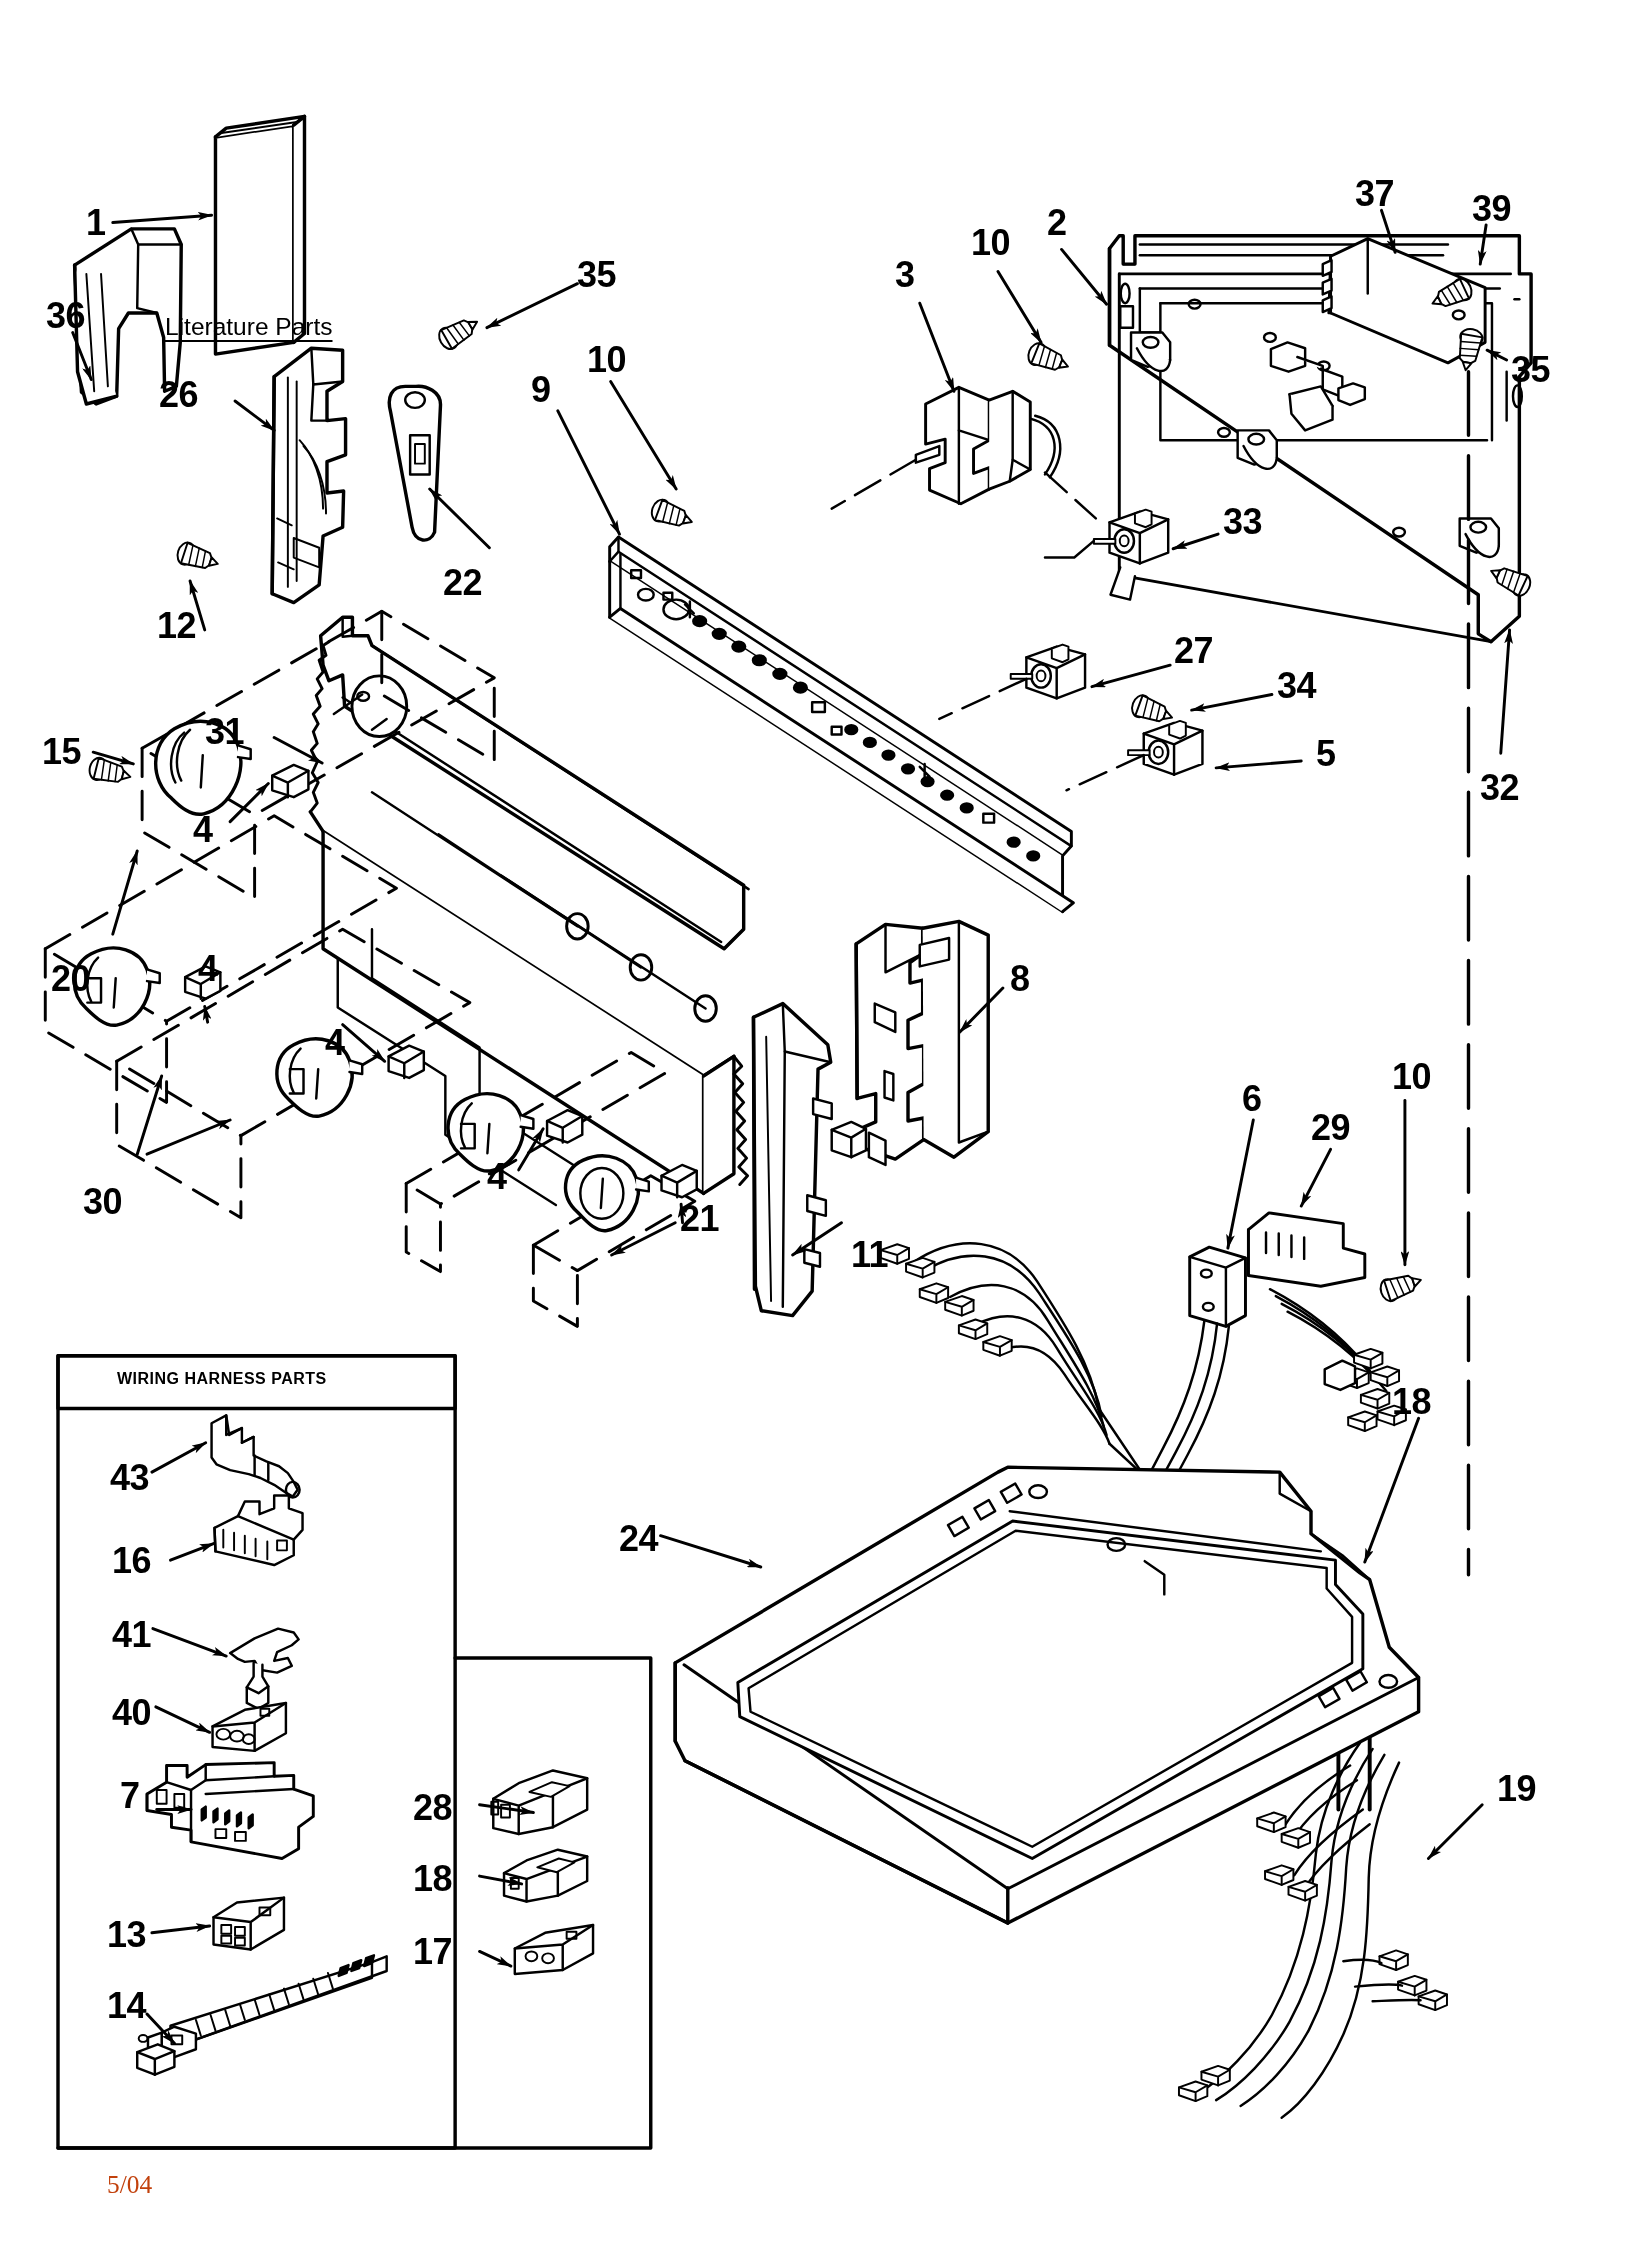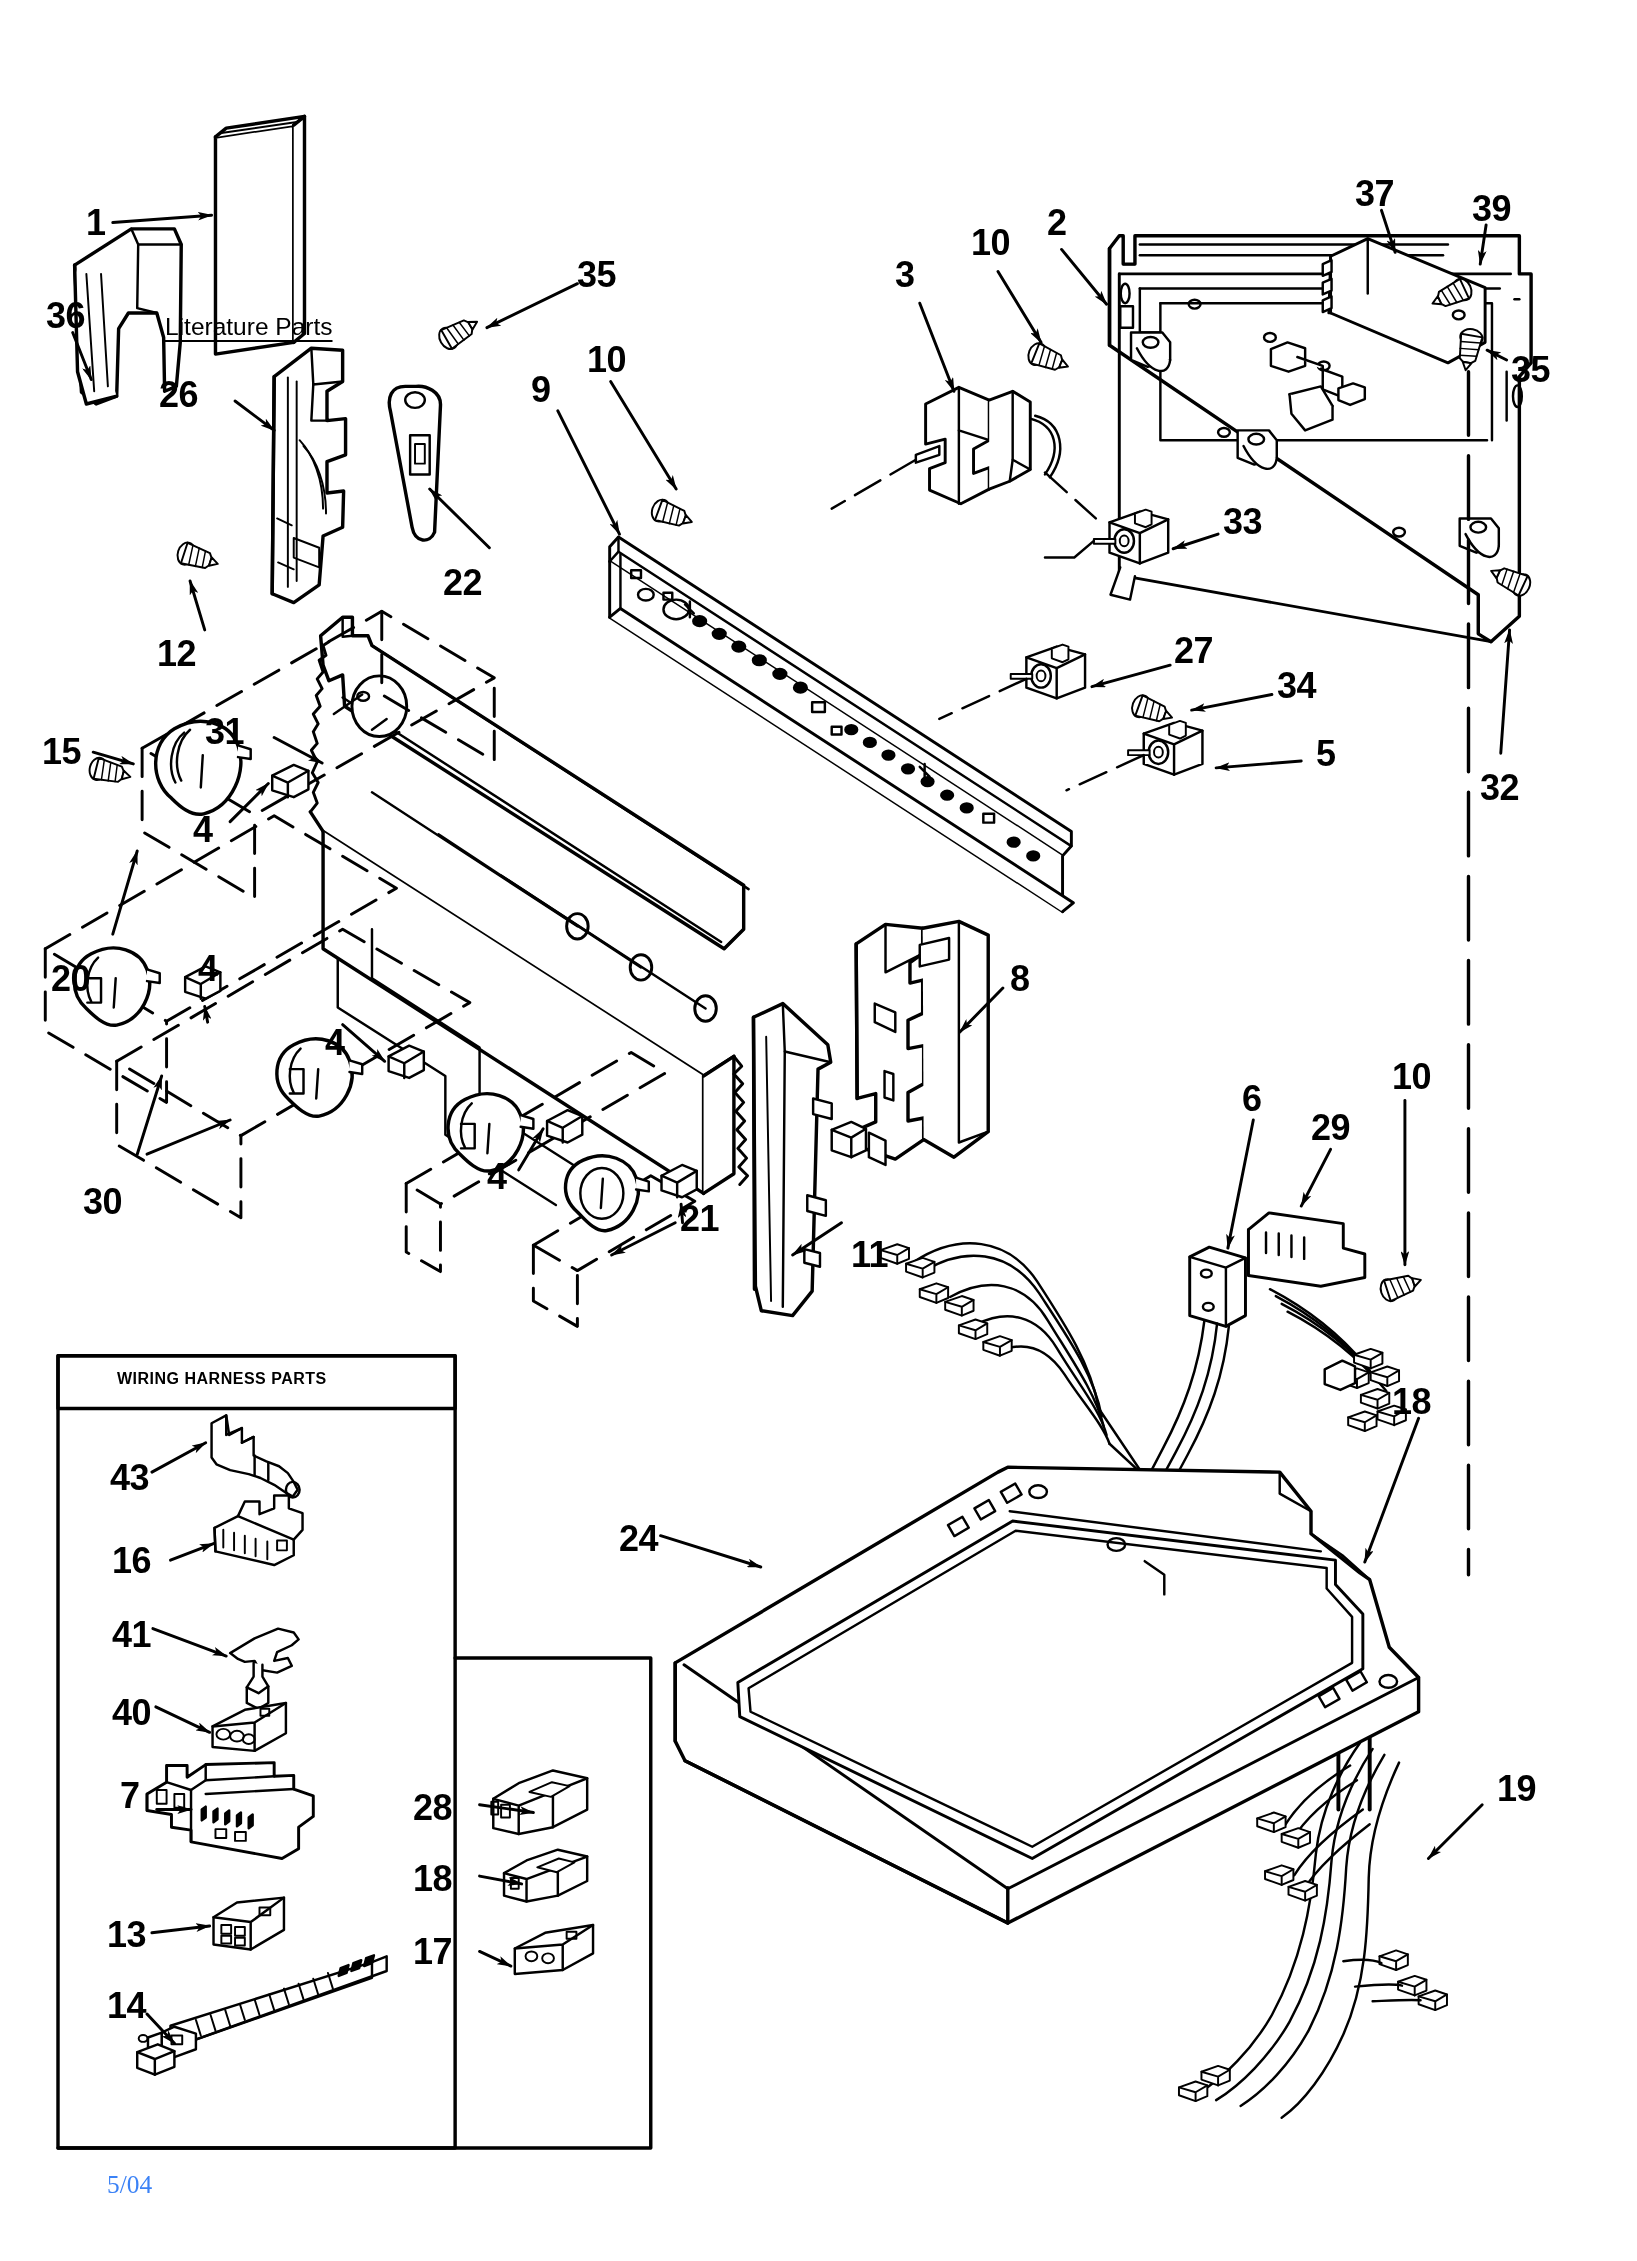--- a/index.html
+++ b/index.html
@@ -38,21 +38,21 @@
     color:#000;
     white-space:nowrap;
     text-decoration:underline;
     text-underline-offset:4.9px;
     text-decoration-thickness:2px;
   }
   .datestamp{
     position:absolute;
     font-family:"Liberation Serif",serif;
     font-size:25.4px;
-    color:#3b82f6;
+    color:#c2410c;
     white-space:nowrap;
   }
 </style>
 </head>
 <body>
 
 <div id="page">
 
   <svg id="art" viewBox="0 0 3348 4623" xmlns="http://www.w3.org/2000/svg">
     <defs>
@@ -743,21 +743,21 @@
   <div class="callout" style="left:577px;top:257px;">35</div>
   <div class="callout" style="left:443px;top:565px;">22</div>
   <div class="callout" style="left:531px;top:372px;">9</div>
   <div class="callout" style="left:587px;top:342px;">10</div>
   <div class="callout" style="left:895px;top:257px;">3</div>
   <div class="callout" style="left:971px;top:225px;">10</div>
   <div class="callout" style="left:1047px;top:205px;">2</div>
   <div class="callout" style="left:1355px;top:176px;">37</div>
   <div class="callout" style="left:1472px;top:191px;">39</div>
   <div class="callout" style="left:1511px;top:352px;">35</div>
-  <div class="callout" style="left:157px;top:636px;text-align:right;">12</div>
+  <div class="callout" style="left:157px;top:608px;text-align:right;">12</div>
   <div class="callout" style="left:42px;top:734px;">15</div>
   <div class="callout" style="left:205px;top:714px;text-align:right;">31</div>
   <div class="callout" style="left:1223px;top:504px;">33</div>
   <div class="callout" style="left:1174px;top:633px;">27</div>
   <div class="callout" style="left:1277px;top:668px;">34</div>
   <div class="callout" style="left:1316px;top:736px;">5</div>
   <div class="callout" style="left:1480px;top:770px;">32</div>
   <div class="callout" style="left:193px;top:812px;">4</div>
   <div class="callout" style="left:51px;top:961px;">20</div>
   <div class="callout" style="left:198px;top:951px;">4</div>

